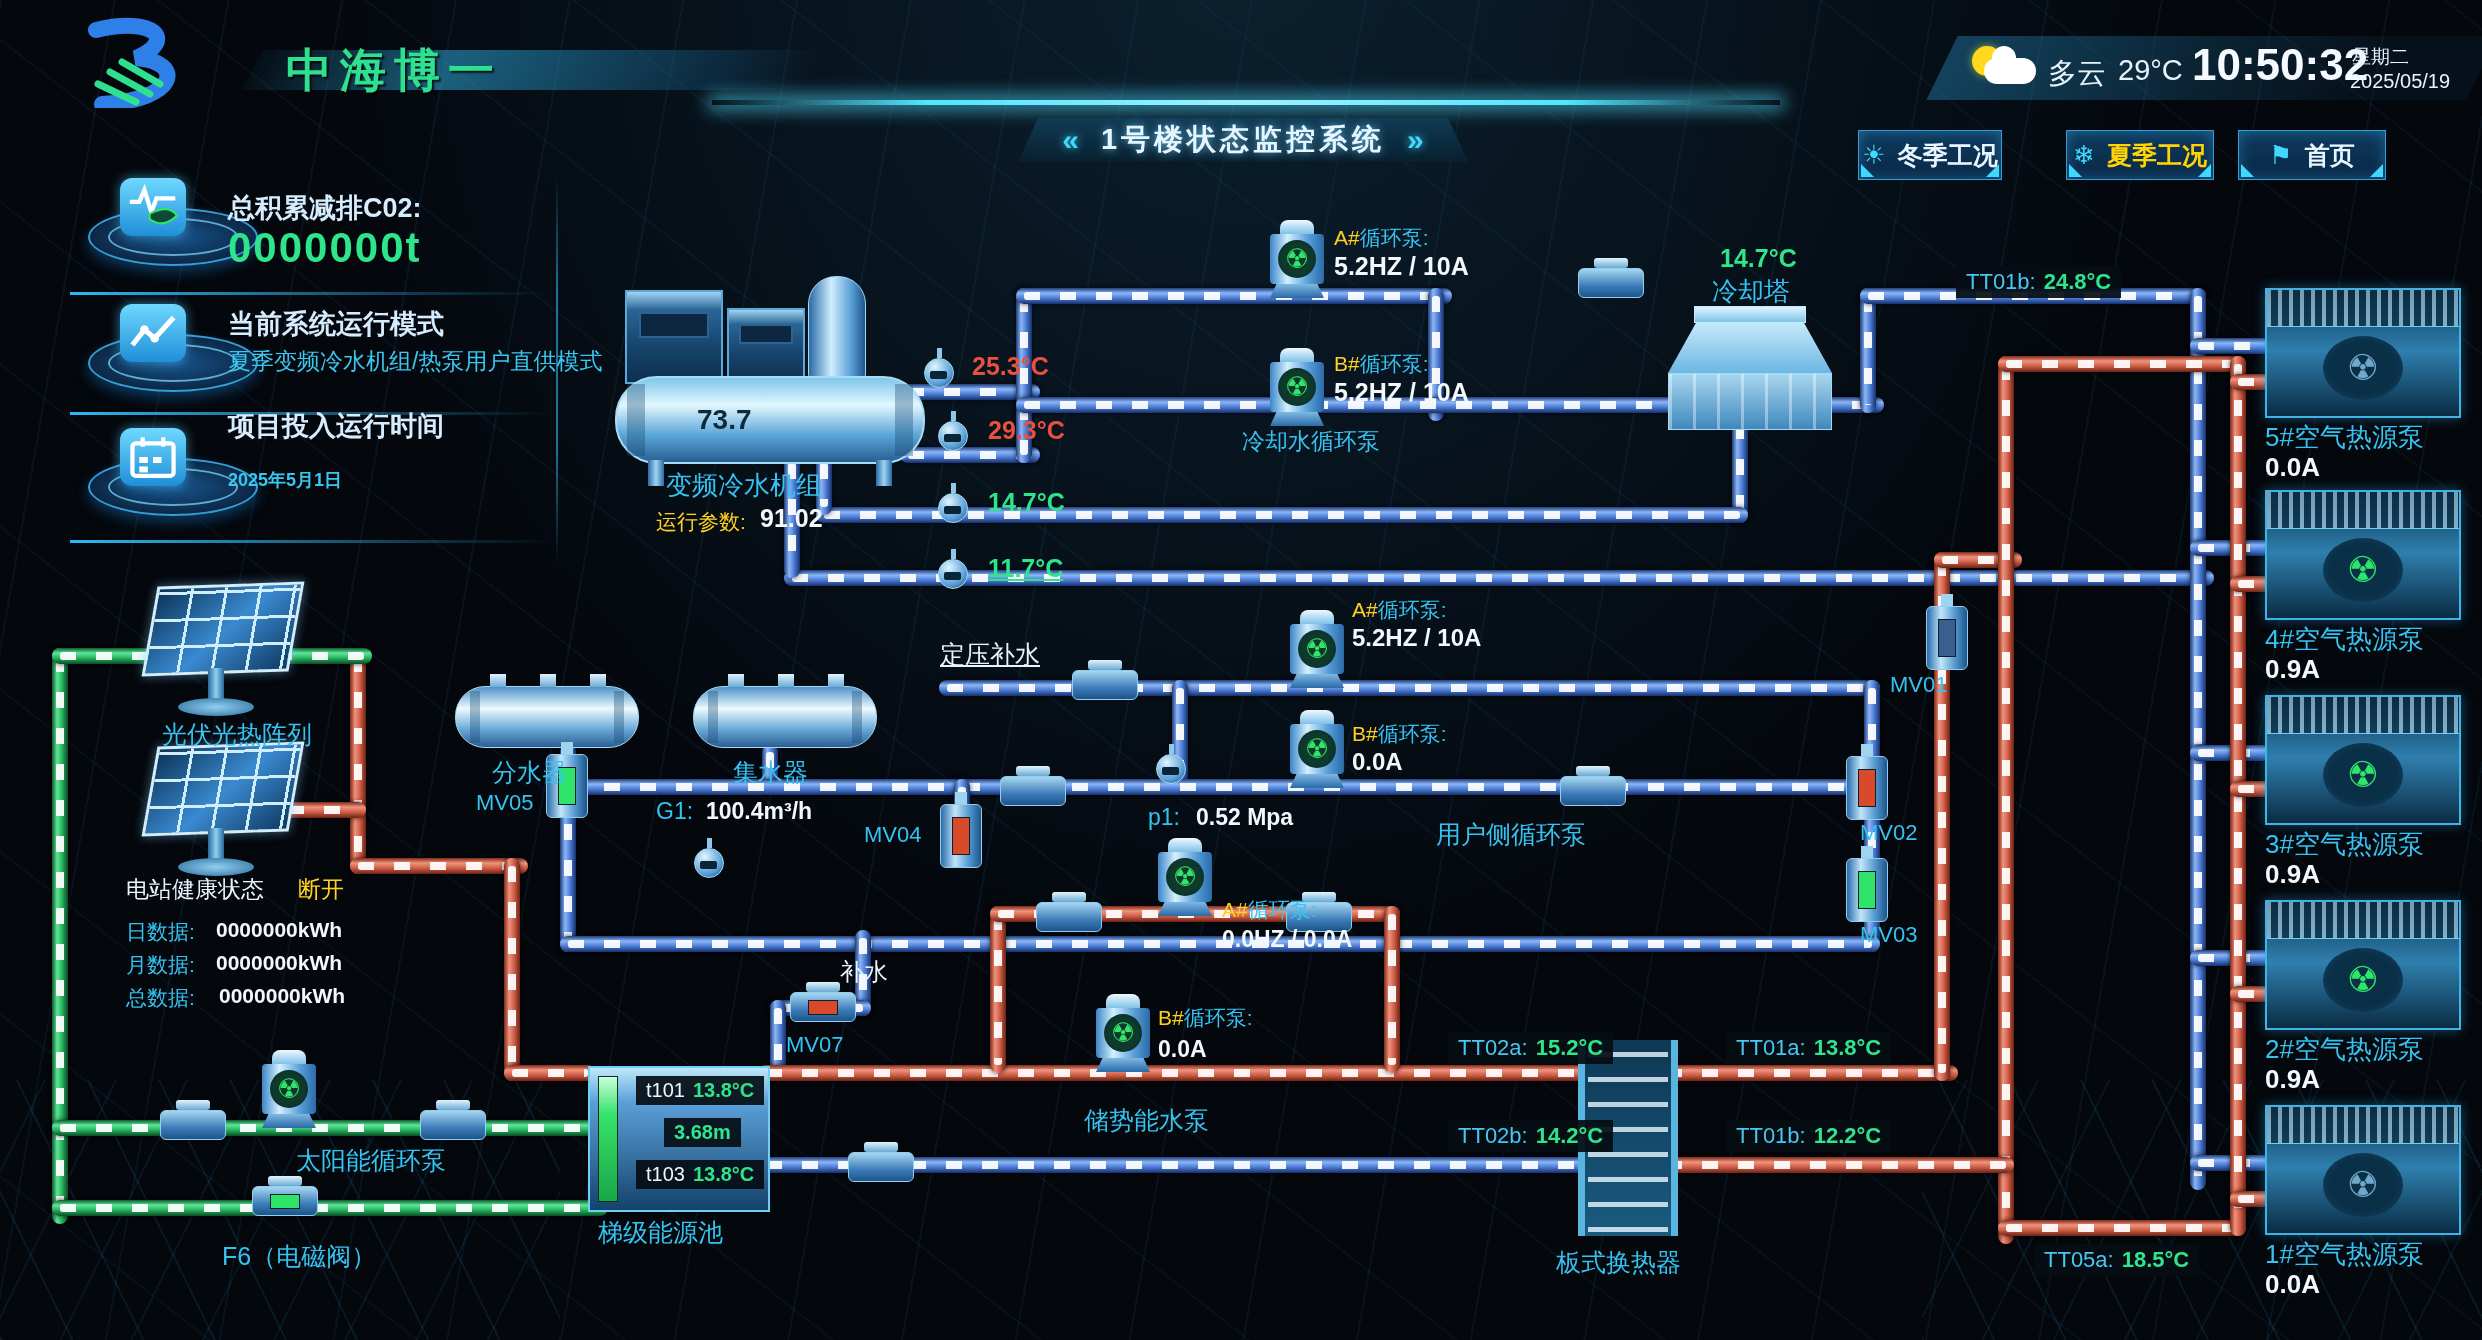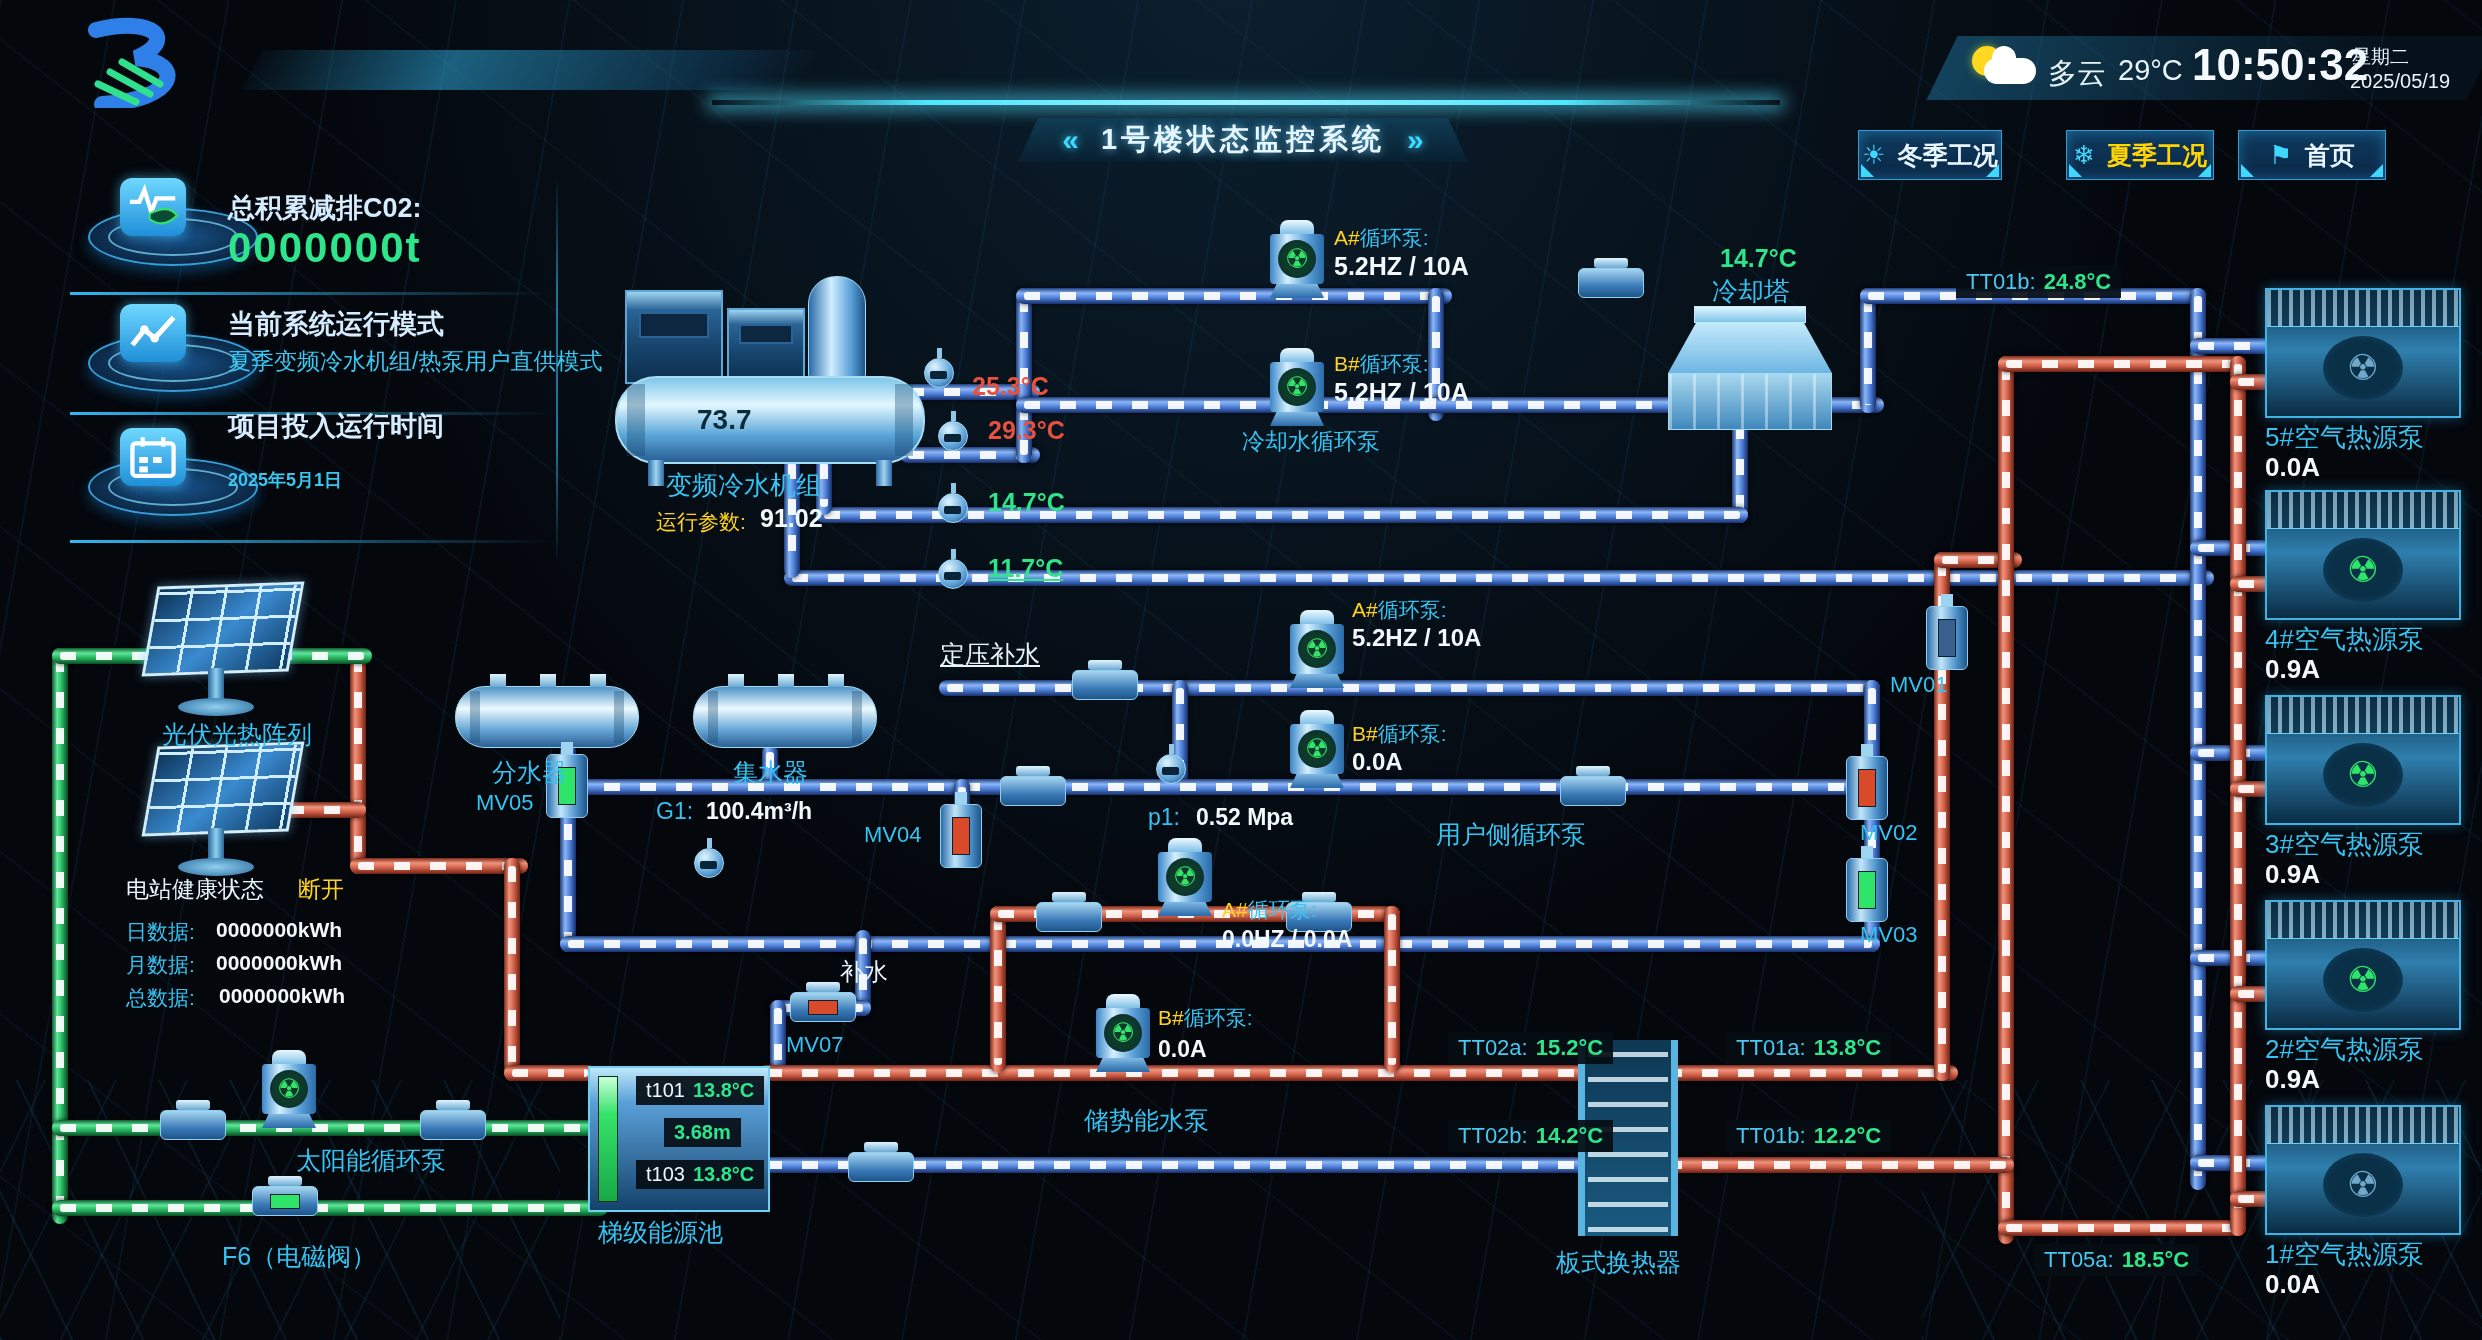--- a/index.html
+++ b/index.html
@@ -210,20 +210,21 @@
       <div class="pipe h g" style="left: 52px; top: 648px; width: 320px; height: 16px;"></div>
       <div class="pipe h g" style="left: 52px; top: 1120px; width: 544px; height: 16px;"></div>
       <div class="pipe h g" style="left: 52px; top: 1200px; width: 556px; height: 16px;"></div>
     </div>
 
   <svg class="abs" style="left:58px;top:14px;z-index:3" width="200" height="94" viewBox="0 0 200 94">
     <path d="M38 16 C96 2 120 26 78 44 C128 48 120 86 44 90" fill="none" stroke="#2f7fe8" stroke-width="16" stroke-linecap="round"></path>
     <path d="M40 70 L78 88 M52 58 L92 80 M64 48 L102 70" stroke="#2fe08e" stroke-width="7" stroke-linecap="round"></path>
   </svg>
   <div class="logo-bar"></div>
+  <div class="abs logo-text">中海博一</div>
 
   <div class="title-glow"></div>
 
   <div class="subtitle-panel">
     <span class="subtitle-arrow">«</span>
     <span class="subtitle-text">1号楼状态监控系统</span>
     <span class="subtitle-arrow">»</span>
   </div>
 
   <div class="weather-bar"></div>
@@ -311,21 +312,21 @@
   <div class="leg" style="left:648px;top:460px;"></div>
   <div class="leg" style="left:876px;top:460px;"></div>
   <span class="abs lbl-cyan" style="left:666px;top:468px;font-size:26px;">变频冷水机组</span>
   <span class="abs val-yellow" style="left:656px;top:508px;font-size:21px;">运行参数:</span>
   <span class="abs val-white" style="left:760px;top:504px;font-size:25px;">91.02</span>
 
   <div class="ball" style="left:924px;top:348px;">
       <div class="stem"></div>
       <div class="orb"></div>
     </div>
-  <span class="abs val-red" style="left:972px;top:352px;font-size:25px;margin-top:20px;">25.3°C</span>
+  <span class="abs val-red" style="left:972px;top:352px;font-size:25px;">25.3°C</span>
   <div class="ball" style="left:938px;top:411px;">
       <div class="stem"></div>
       <div class="orb"></div>
     </div>
   <span class="abs val-red" style="left:988px;top:416px;font-size:25px;">29.3°C</span>
   <div class="ball" style="left:938px;top:483px;">
       <div class="stem"></div>
       <div class="orb"></div>
     </div>
   <span class="abs val-green" style="left:988px;top:488px;font-size:25px;">14.7°C</span>

